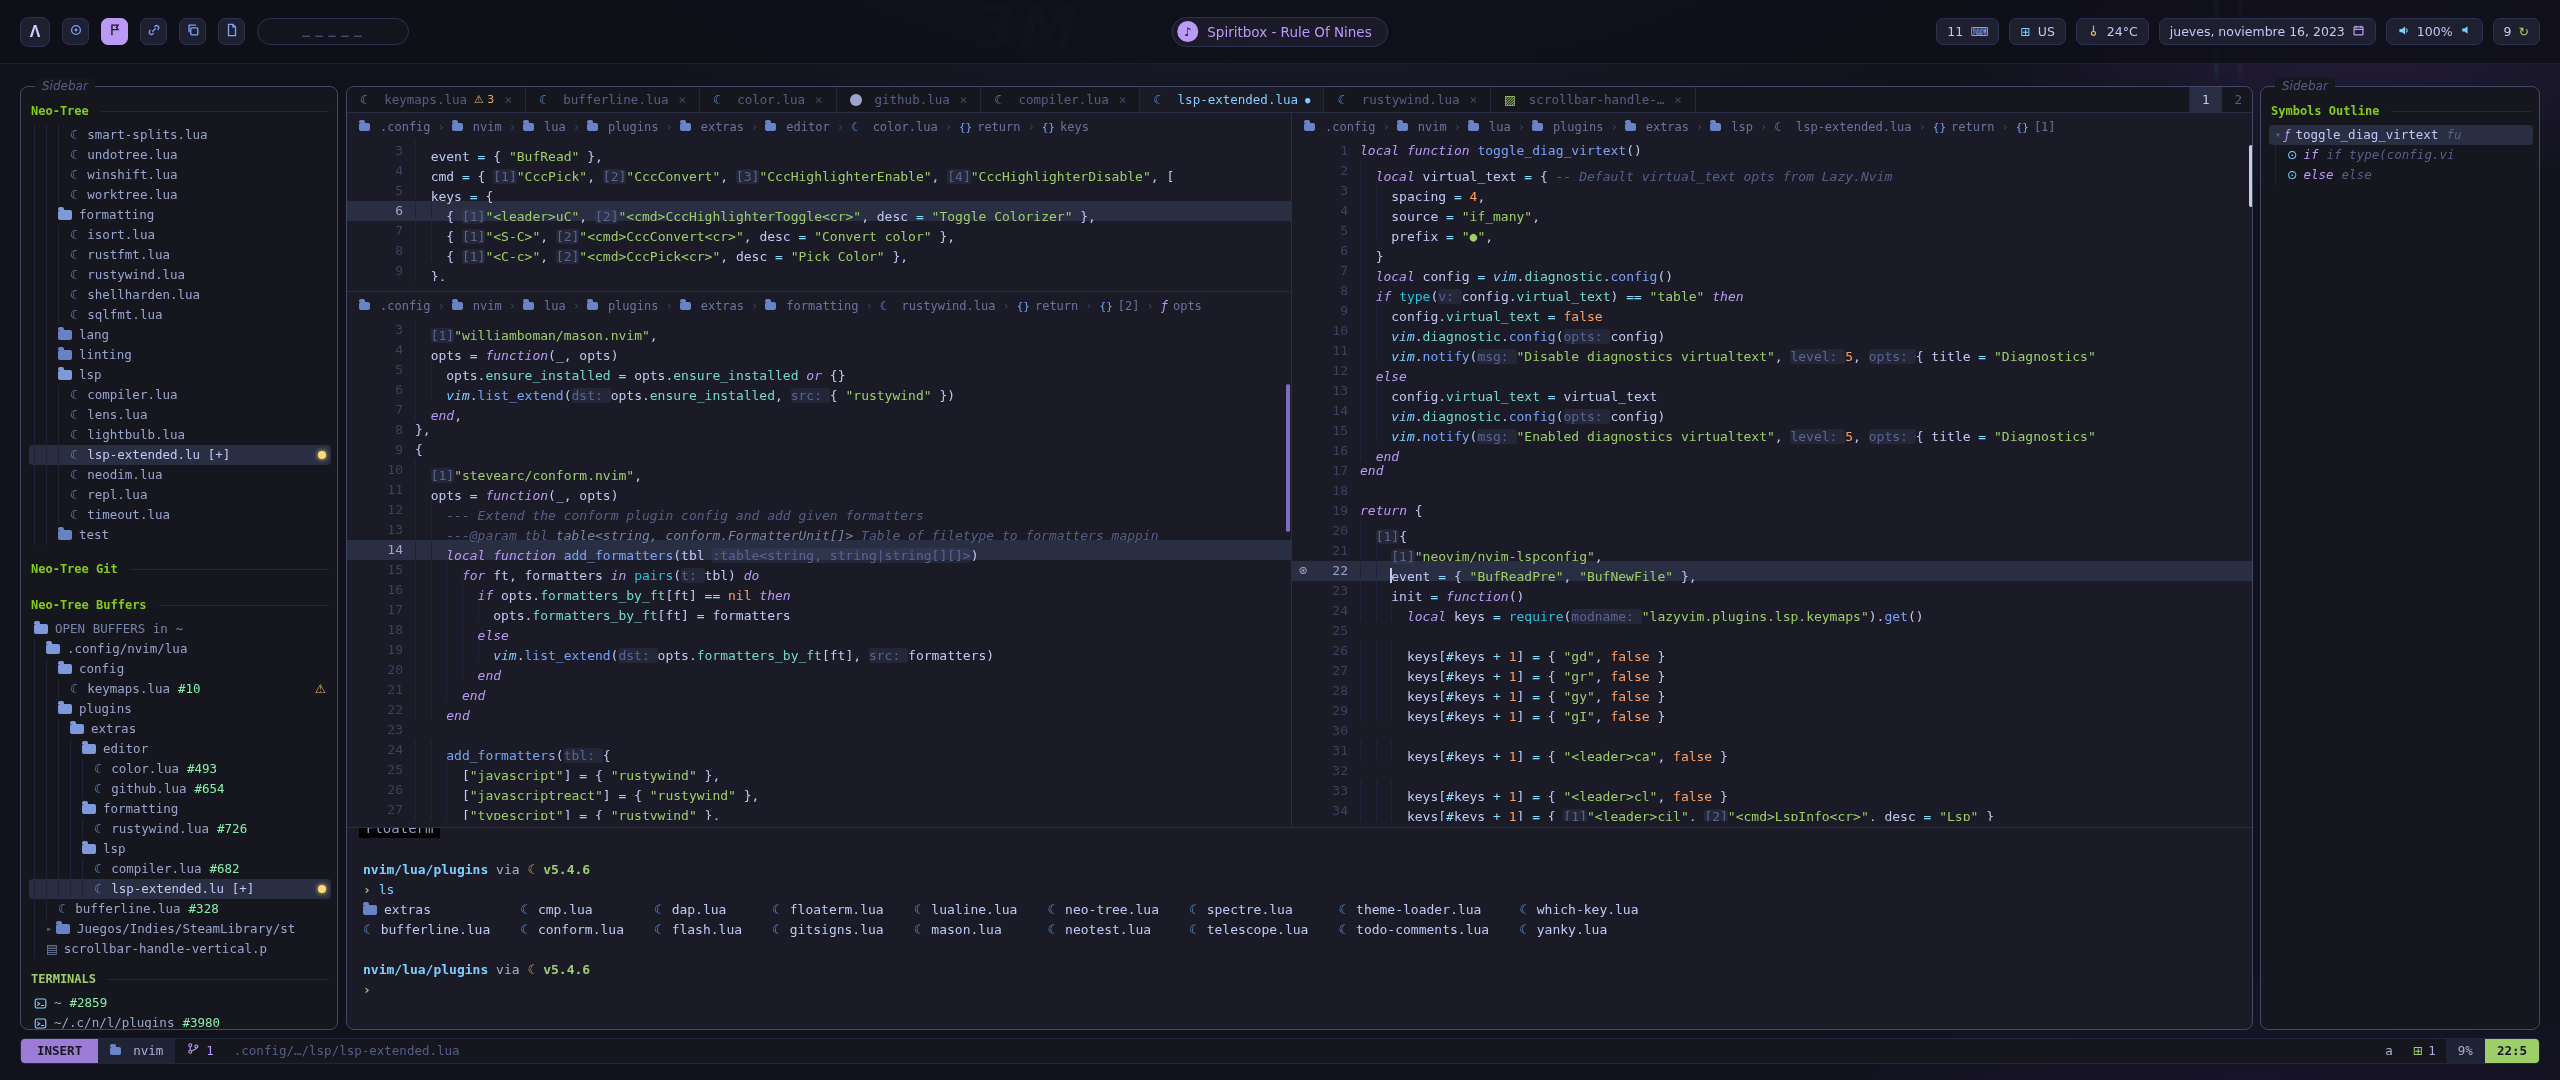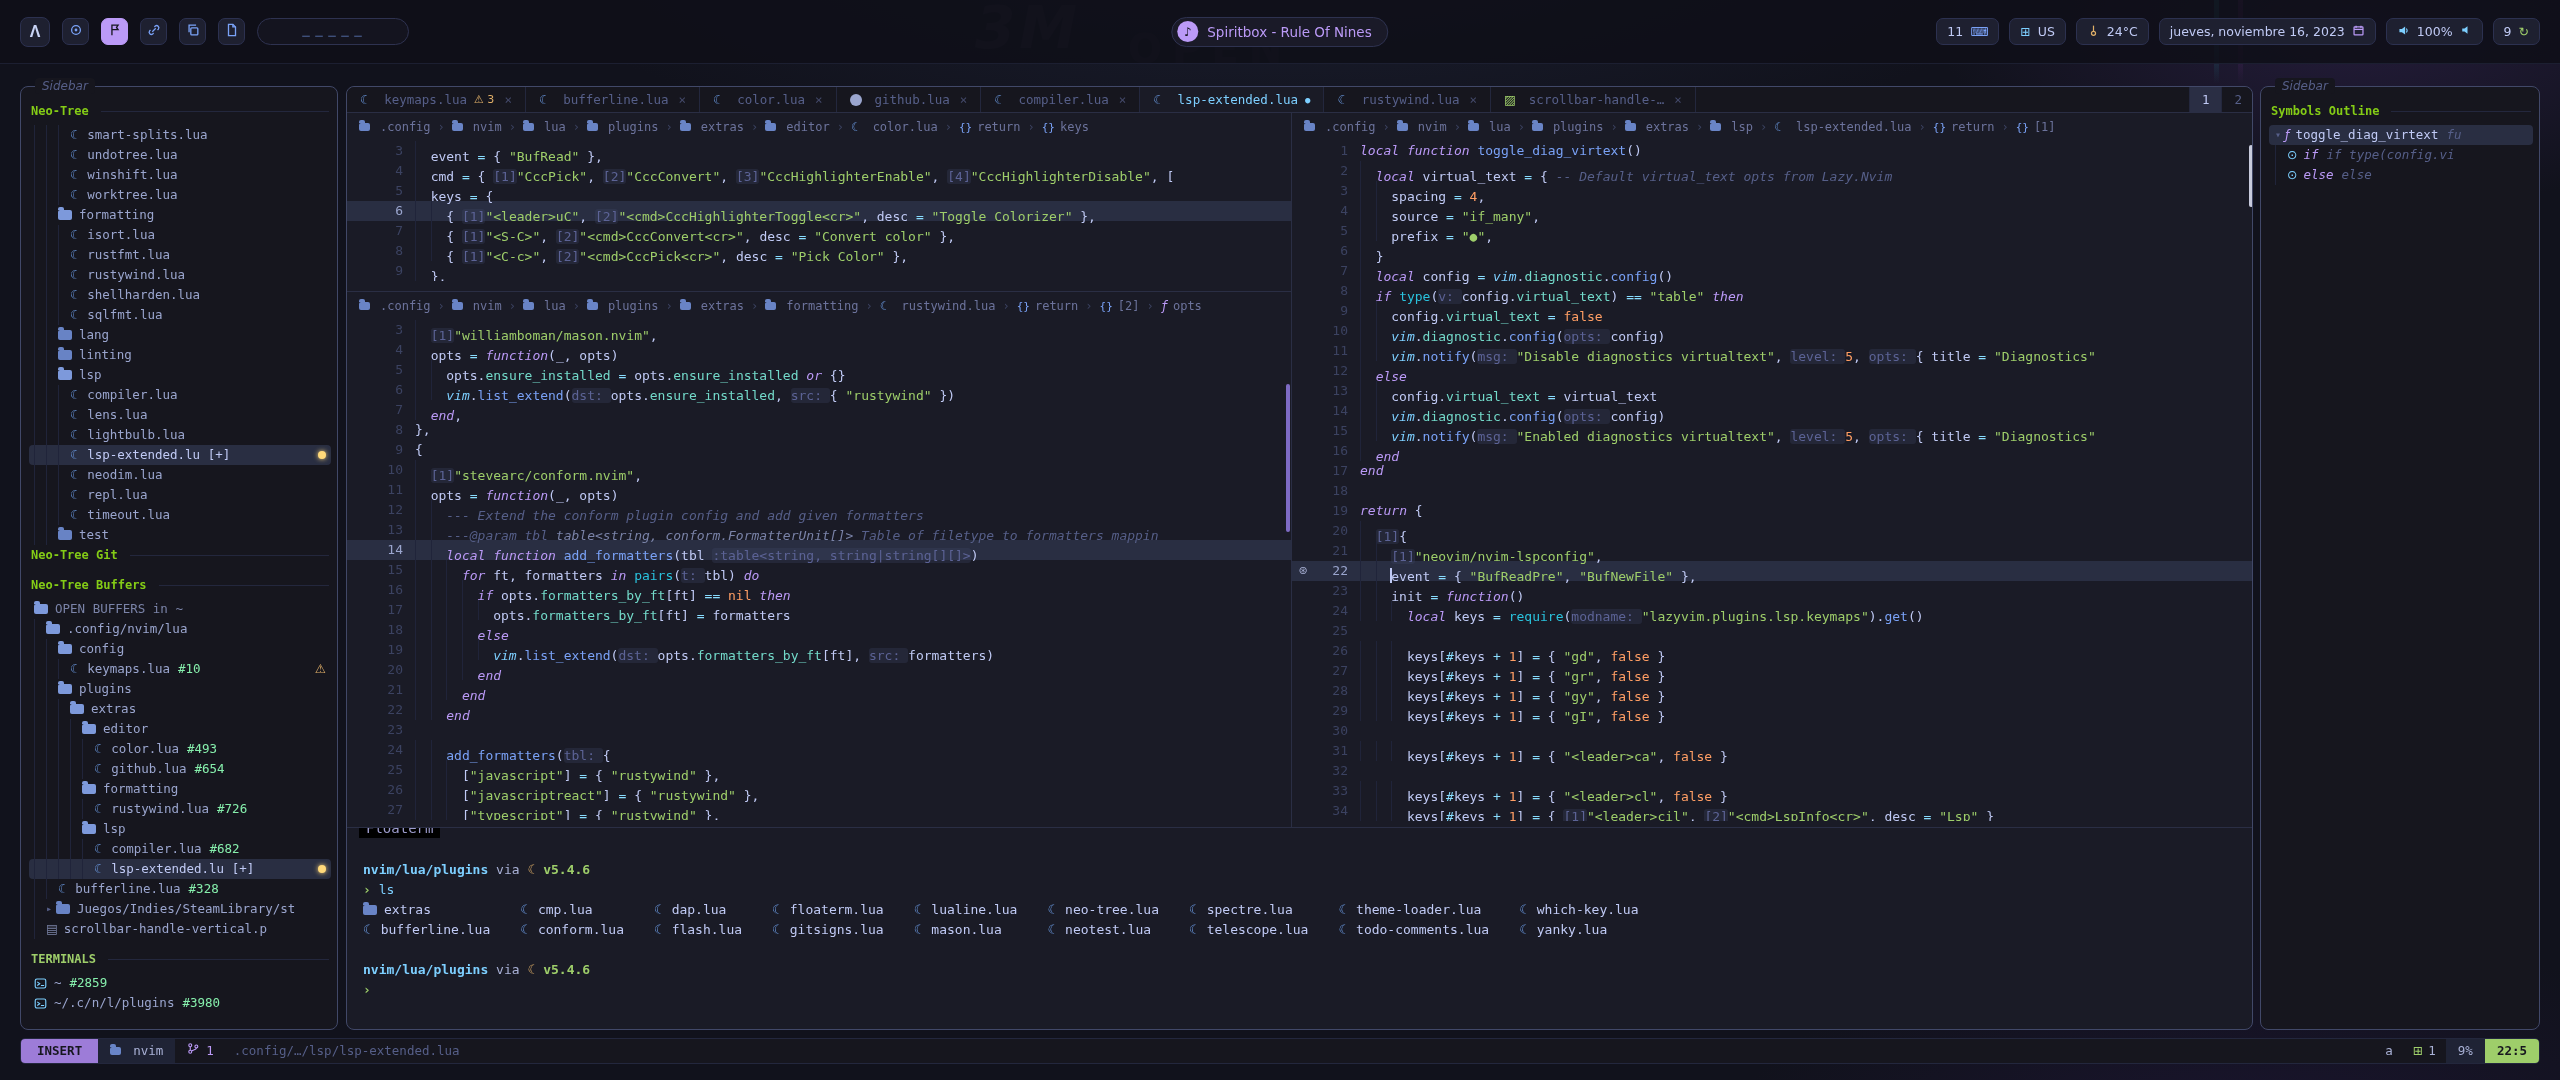--- a/index.html
+++ b/index.html
@@ -417,24 +417,24 @@
             <span class="ic ic-lua">☾</span>
             <span class="tlabel">timeout.lua</span>
           </div>
           <div class="trow">
             <span class="tind"></span>
             <span class="tind"></span>
             <span class="fold"></span>
             <span class="tlabel">test</span>
           </div>
         </div>
-      <div class="shead teal" style="margin-top:0">
+      <div class="shead teal" style="margin-top:14px">
           <span>Neo-Tree Git</span>
         </div>
-      <div class="shead teal" style="margin-top:6px">
+      <div class="shead teal" style="margin-top:12px">
           <span>Neo-Tree Buffers</span>
         </div>
       <div>
           <div class="trow">
             <span class="fold open"></span>
             <span class="tlabel root">OPEN BUFFERS in ~</span>
           </div>
           <div class="trow">
             <span class="tind"></span>
             <span class="fold open"></span>

